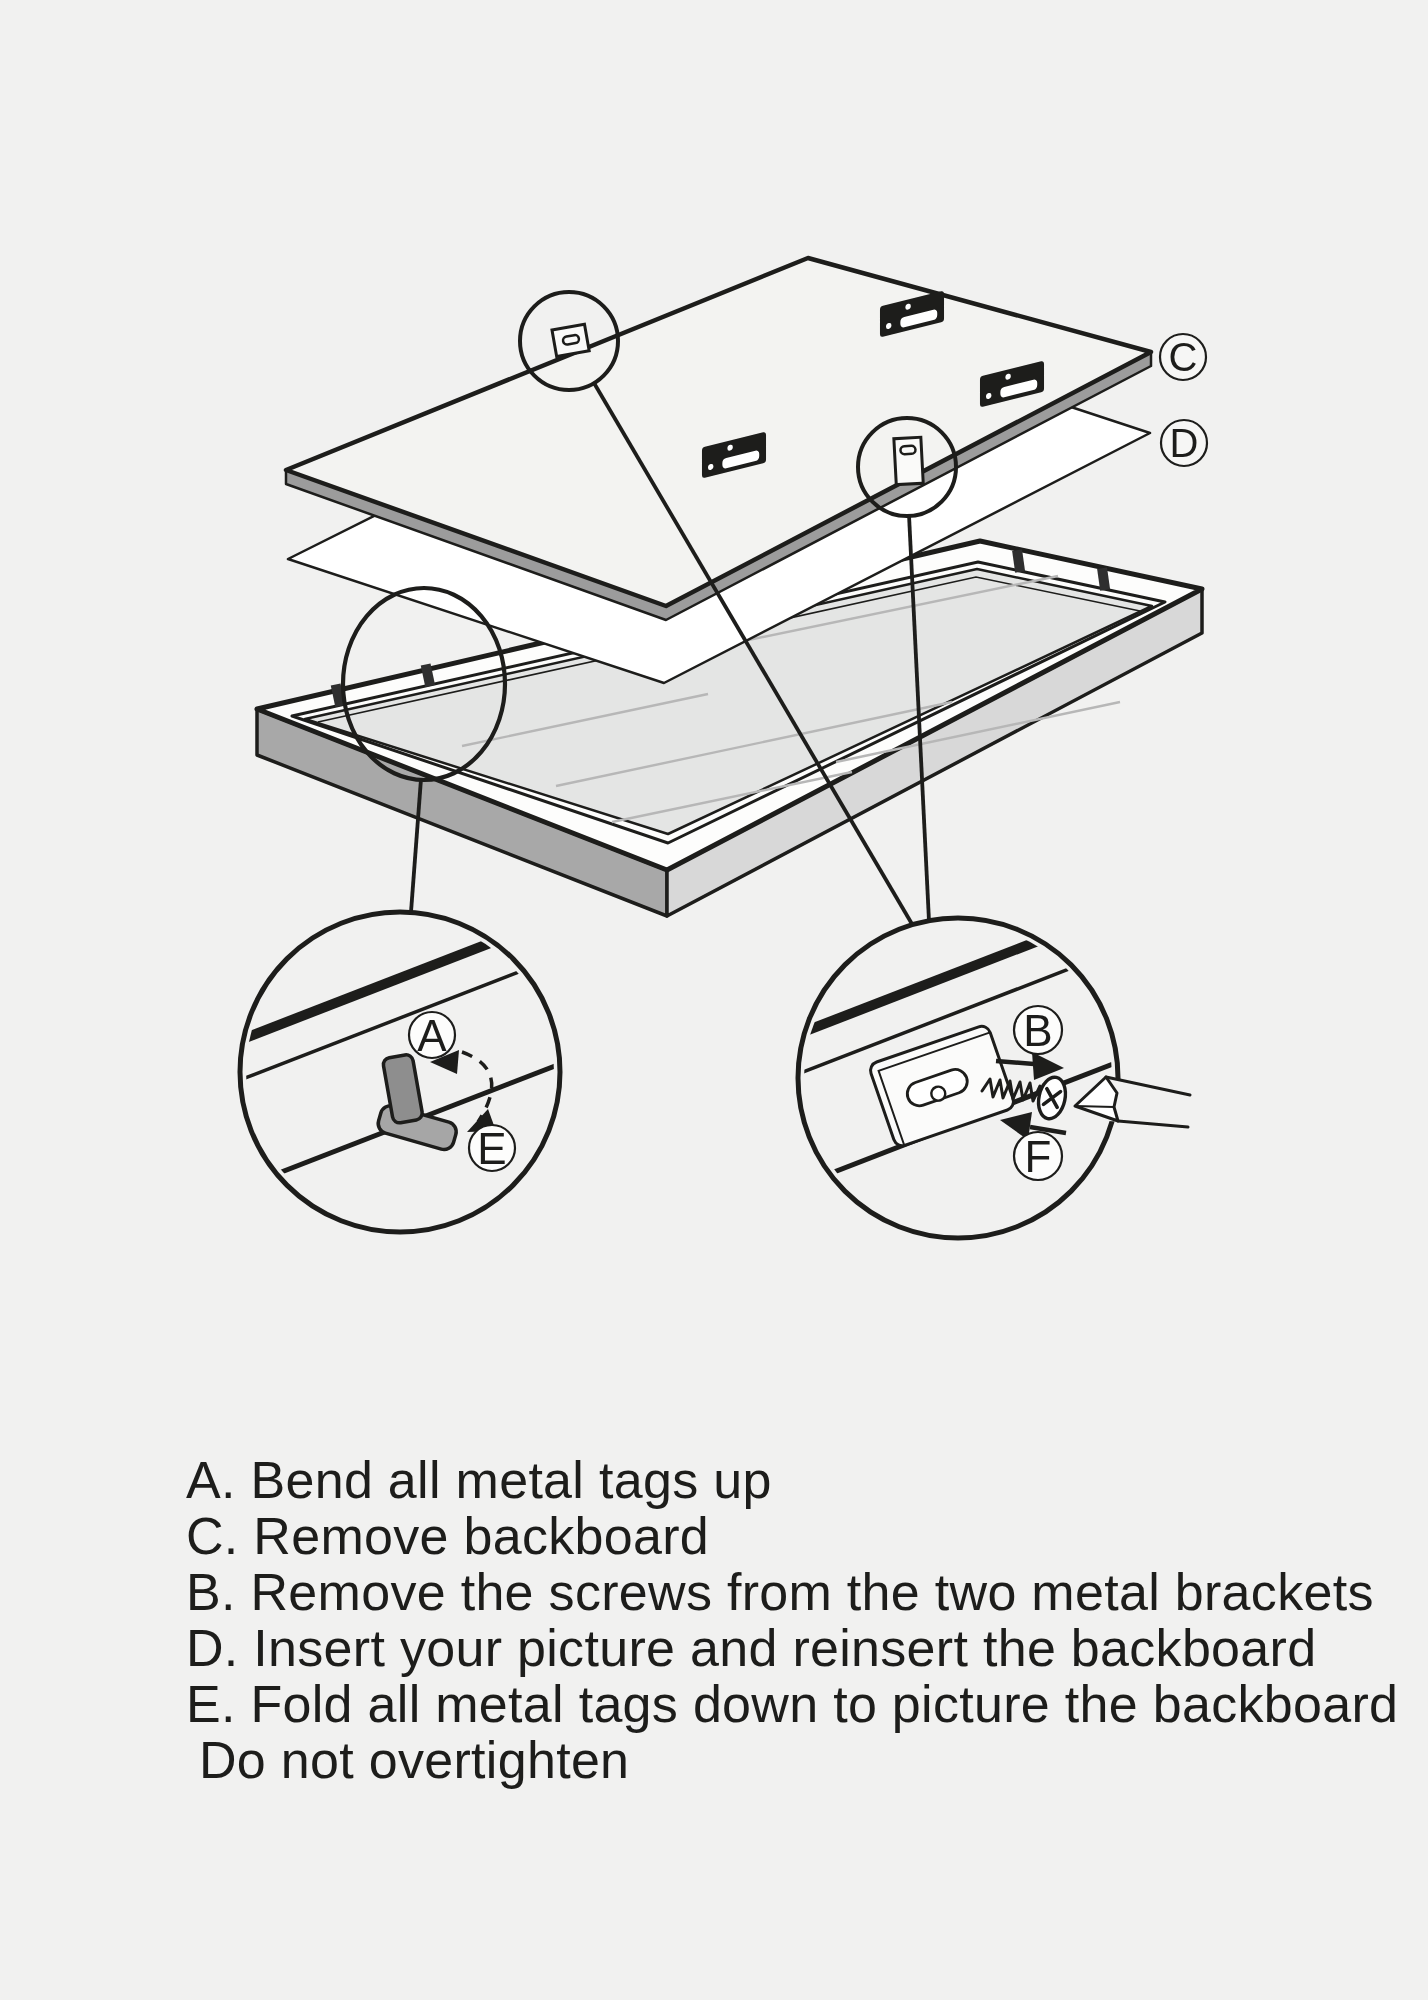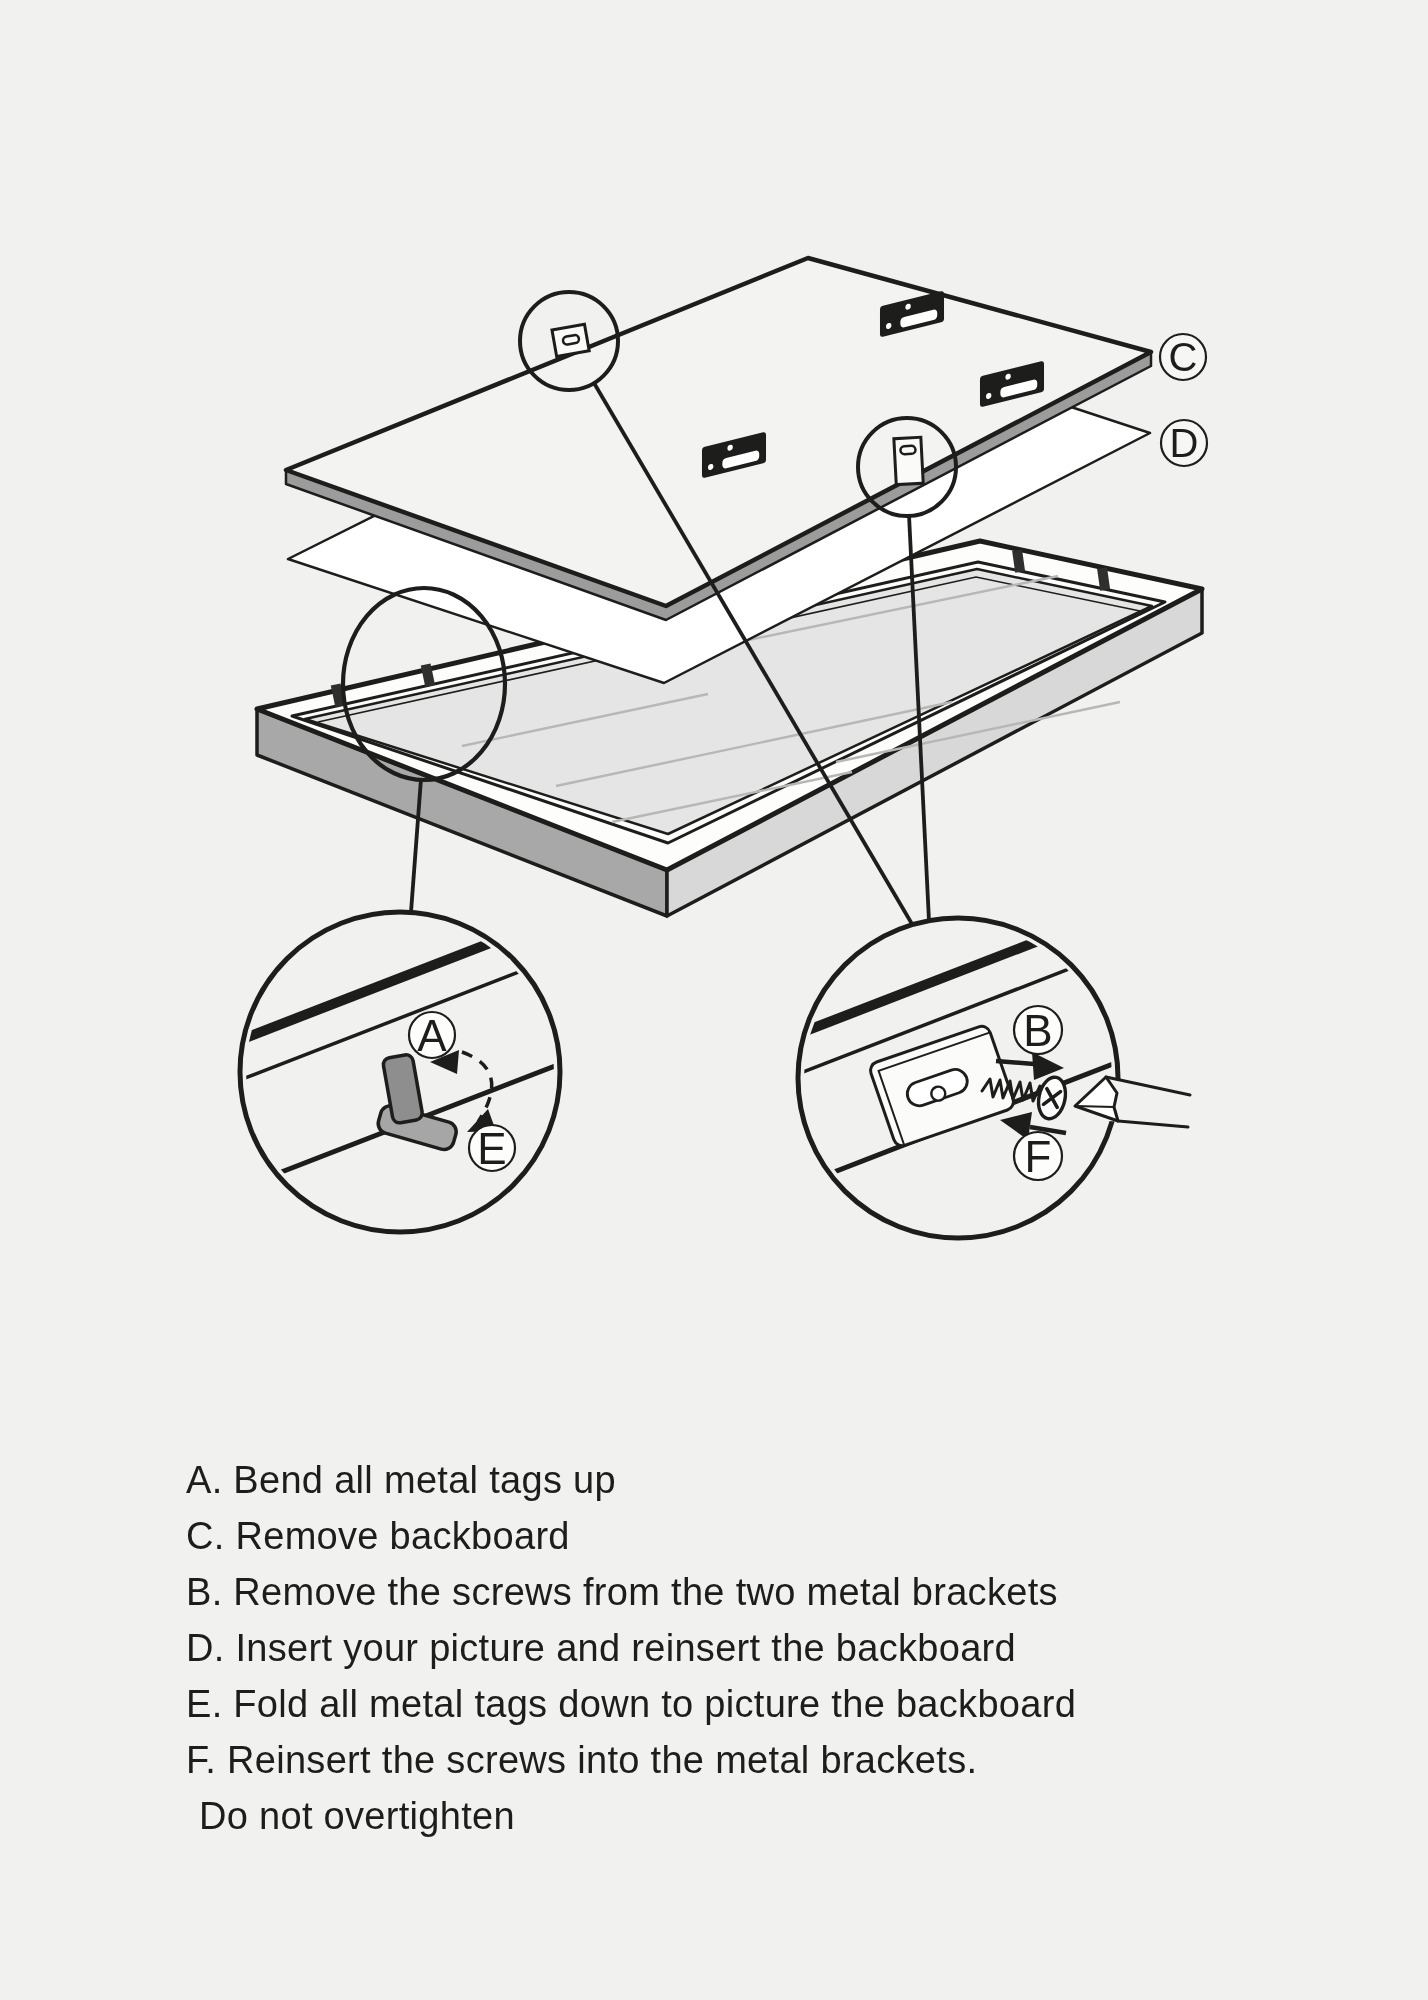--- a/index.html
+++ b/index.html
@@ -9,21 +9,21 @@
     font-family:"Liberation Sans", sans-serif;
     position:relative;
     overflow:hidden;
   }
   #stage{position:absolute;left:0;top:0;width:1428px;height:2000px;}
   svg{display:block}
   .instructions{
     position:absolute;
     left:186px;
     top:1452px;
-    font-size:38px;
+    font-size:52px;
     line-height:56px;
     color:#1d1d1b;
     letter-spacing:0.3px;
     white-space:nowrap;
   }
   .instructions .indent{margin-left:13px;}
   .badge-letter{
     font-family:"Liberation Sans", sans-serif;
     fill:#1d1d1b;
   }
@@ -216,16 +216,15 @@
     <text class="badge-letter" x="1184" y="457" font-size="40" text-anchor="middle">D</text>
   </g>
 </svg>
 
   <div class="instructions">
     <div>A. Bend all metal tags up</div>
     <div>C. Remove backboard</div>
     <div>B. Remove the screws from the two metal brackets</div>
     <div>D. Insert your picture and reinsert the backboard</div>
     <div>E. Fold all metal tags down to picture the backboard</div>
-    <div>F. Reinsert the screws into the metal brackets.</div>
     <div class="indent">Do not overtighten</div>
   </div>
 </div>
 
 </body></html>

